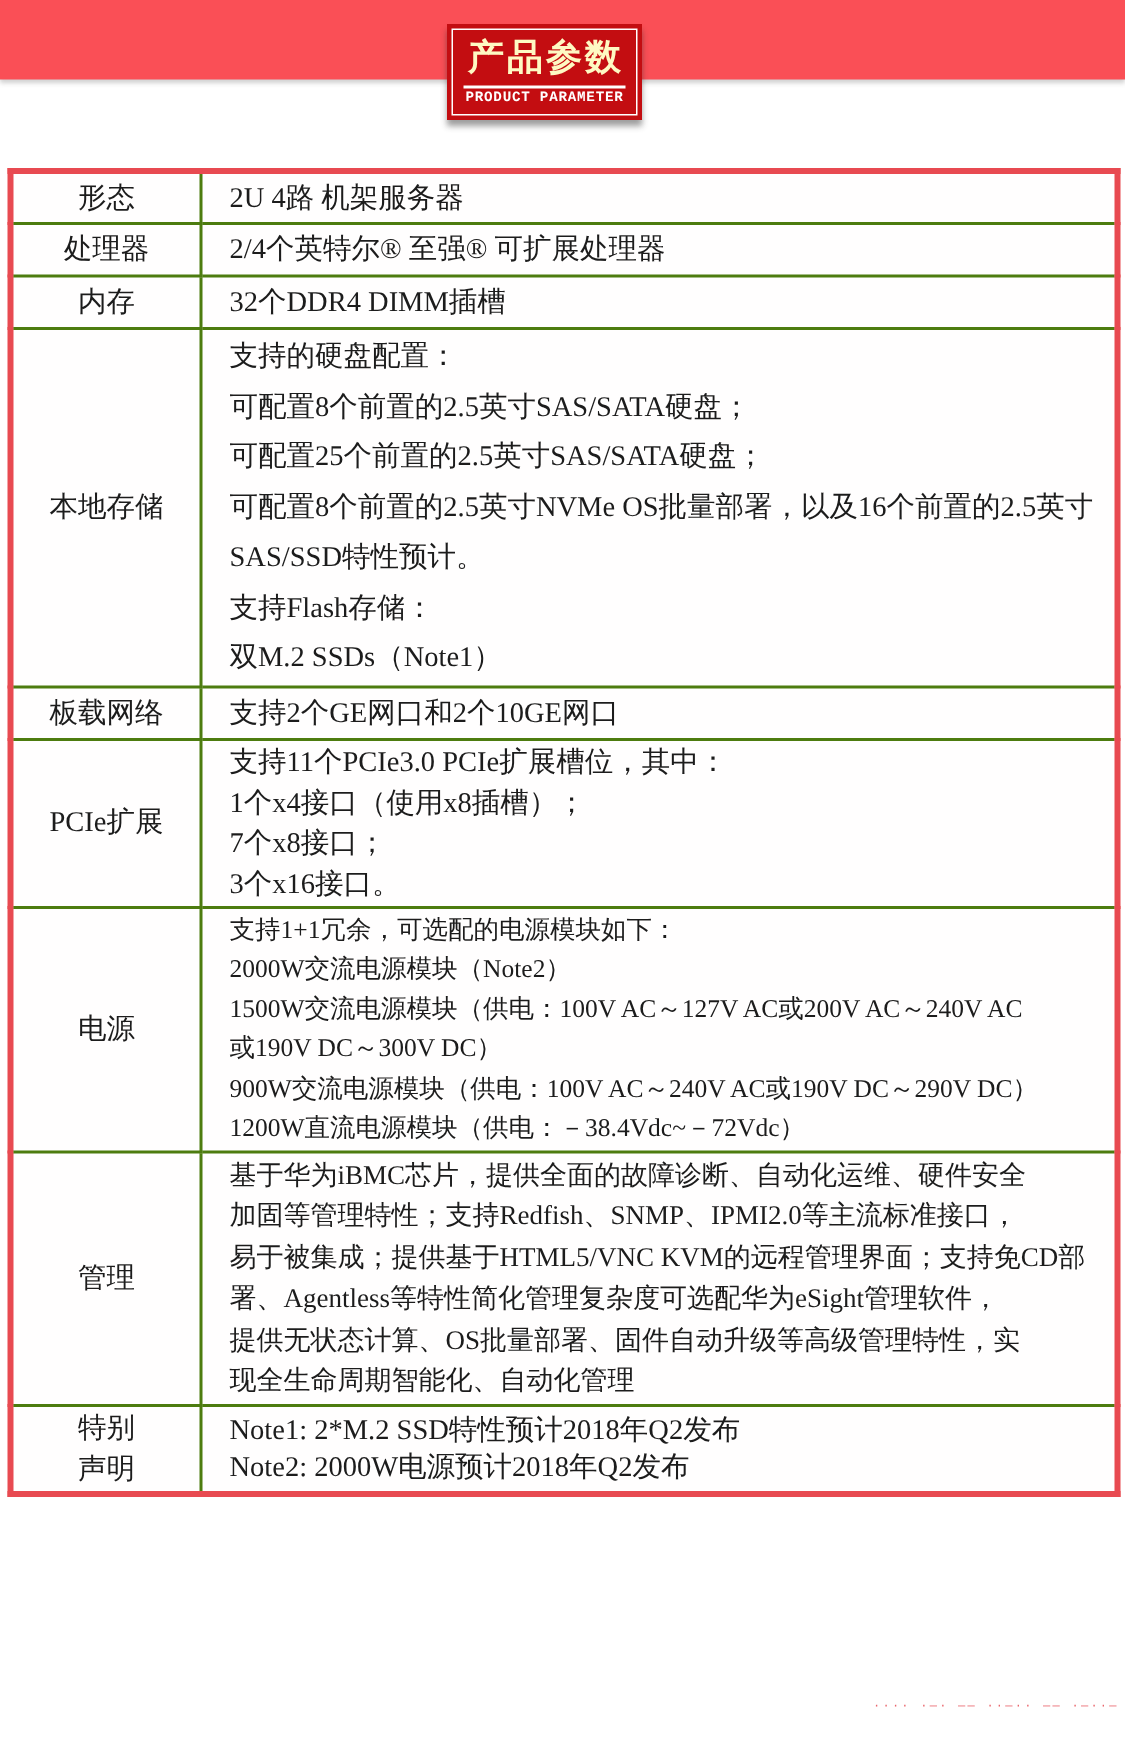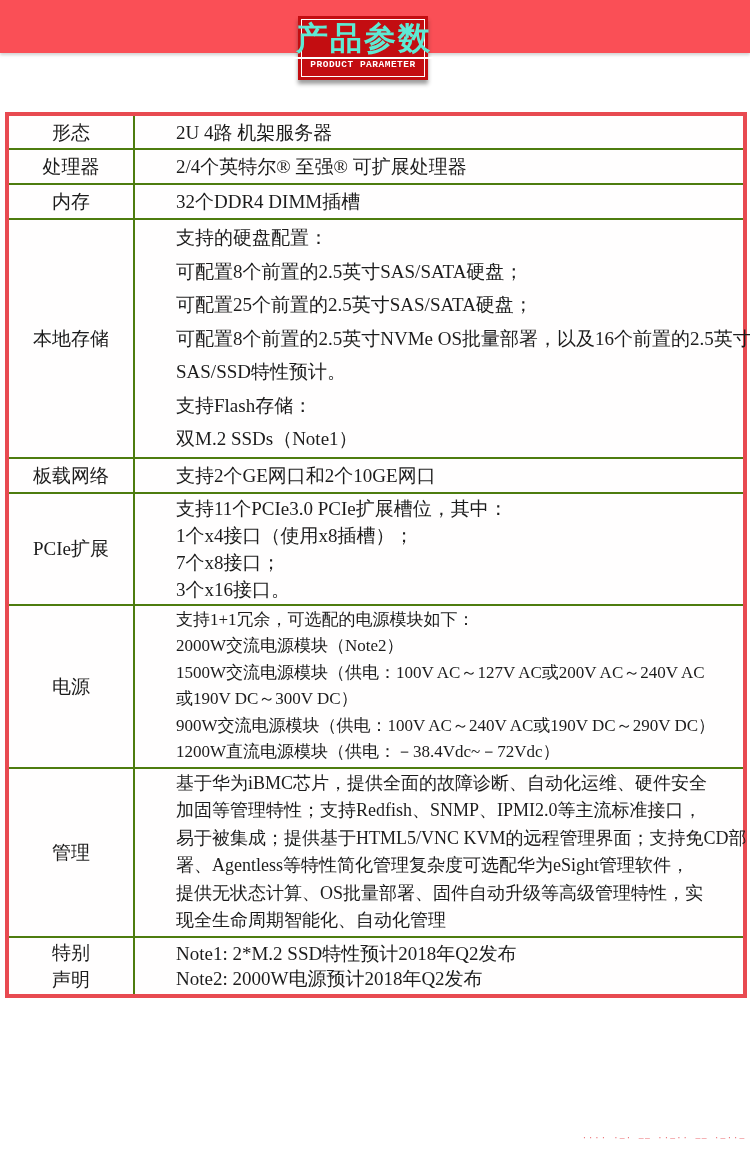--- a/index.html
+++ b/index.html
@@ -19,40 +19,40 @@
     position:absolute;left:298px;top:16px;width:130px;height:64px;
     background:#c30d11;
     box-shadow:0 4px 4px rgba(40,40,40,.45);
   }
   .badge-inner{
     position:absolute;left:3px;top:3px;right:3px;bottom:3px;
     border:1px solid #ffffff;
     display:flex;flex-direction:column;align-items:center;justify-content:center;
   }
   .badge-title{
-    color:#5eead4;font-size:32px;font-weight:bold;letter-spacing:2px;
+    color:#fef9c3;font-size:24px;font-weight:bold;letter-spacing:2px;
     line-height:28px;padding:0 1px 2px 3px;border-bottom:2px solid #ffffff;
     white-space:nowrap;
   }
   .badge-sub{
     color:#fff;font-size:9.5px;font-weight:bold;letter-spacing:.5px;
     white-space:nowrap;
   }
   
   .spec-table{
     position:absolute;left:5px;top:112px;width:742px;
     border-collapse:collapse;table-layout:fixed;
     background:#fffefe;border:4px solid #e84a51;
   }
   .spec-table th,.spec-table td{
     border:2px solid #4d7c0f;
     font-weight:normal;vertical-align:middle;font-family:Liberation Serif, serif;
   }
   .label-cell{width:122px;text-align:center;font-size:19px;line-height:27px;}
-  .value-cell{padding-left:41px;font-size:19px;}
+  .value-cell{padding-left:18px;font-size:19px;}
   .vline{line-height:27px;white-space:nowrap;}
   
   .row-form{height:35px}.row-cpu{height:35px}.row-memory{height:35px}
   .row-local-storage{height:238px}.row-raid{height:62px}.row-network{height:35px}
   .row-pcie{height:111px}.row-fan{height:32px}.row-power{height:162px}
   .row-management{height:168px}.row-temperature{height:65px}.row-notes{height:51px}
   .row-local-storage .vline{line-height:33.5px}
   .row-raid .vline{line-height:29px}
   .row-power .vline{line-height:26.5px;font-size:17px}
   .row-management .vline{line-height:27.5px;font-size:18px}

